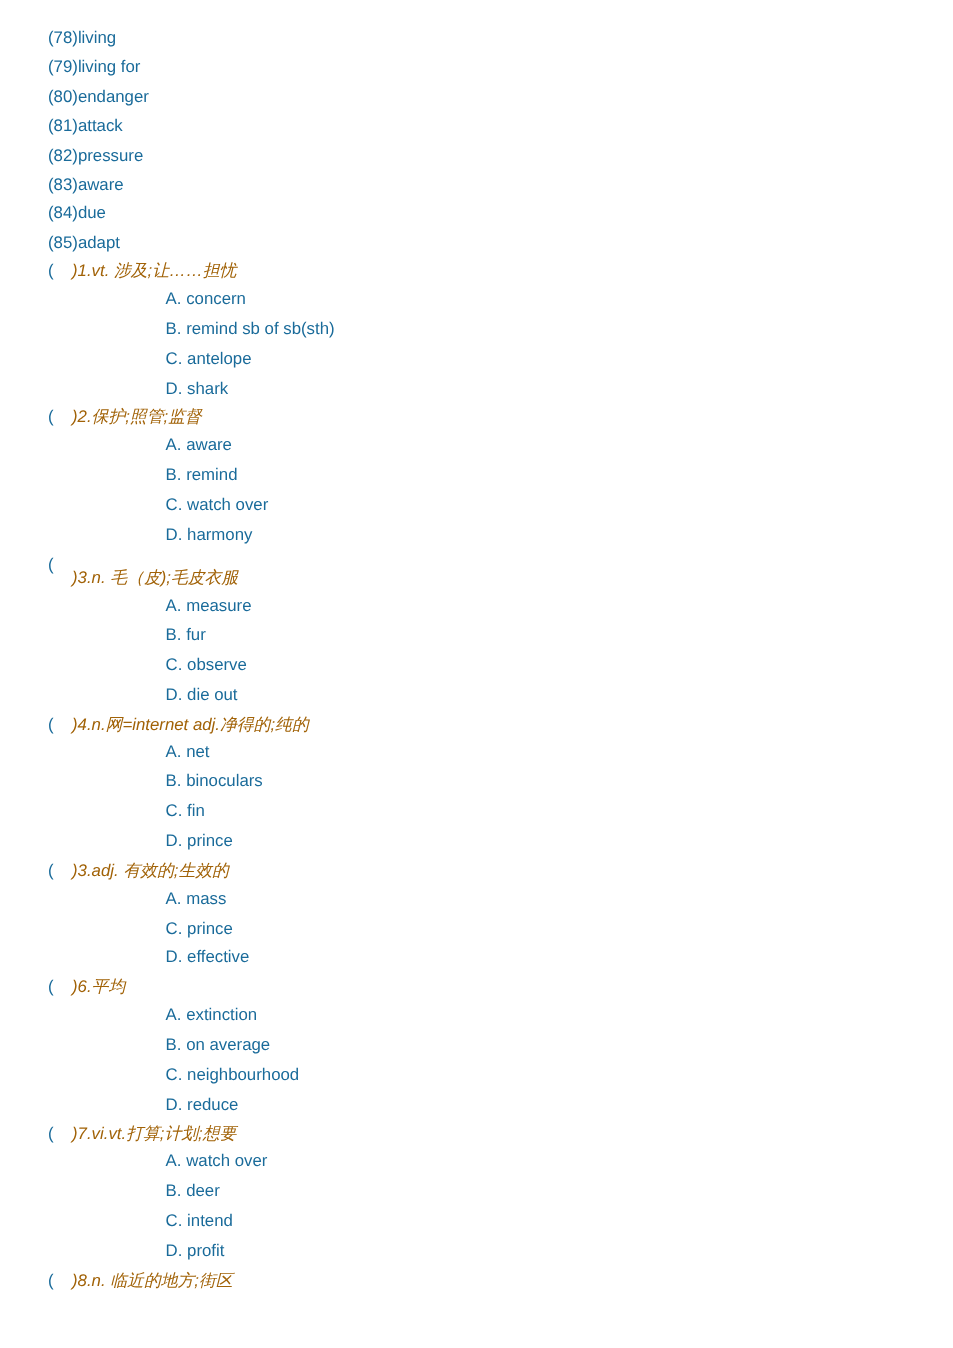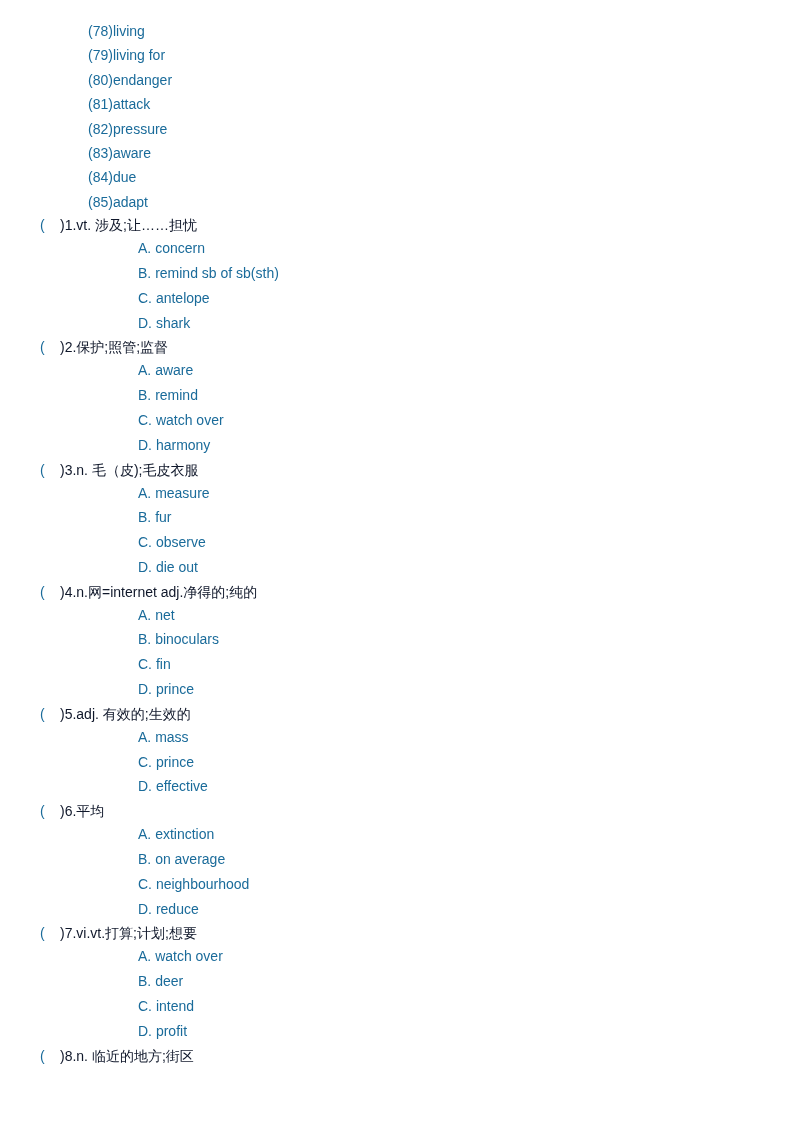--- a/index.html
+++ b/index.html
@@ -12,37 +12,37 @@
       font-family: Arial, sans-serif;
       font-size: 14px;
       color: #1a6b9a;
       padding: 20px 40px;
       width: 794px;
       min-height: 1123px;
     }
     .vocab-line {
       margin-bottom: 2px;
       line-height: 1.6;
-      margin-left: 48px;
     }
     .section {
       margin-bottom: 4px;
     }
     .question-header {
       display: flex;
       align-items: flex-start;
       margin-bottom: 2px;
     }
     .paren-left {
       min-width: 20px;
       color: #1a6b9a;
     }
     .paren-right {
       min-width: 80px;
-      color: #0f172a;
+      color: #a16207;
+      font-style: italic;
     }
     .options {
       margin-left: 98px;
     }
     .option {
       margin-bottom: 1px;
       line-height: 1.7;
     }
   </style>
 </head>
@@ -101,21 +101,21 @@
       <div class="option"><span>A.</span>&nbsp;<span>aware</span></div>
       <div class="option"><span>B.</span>&nbsp;<span>remind</span></div>
       <div class="option"><span>C.</span>&nbsp;<span>watch over</span></div>
       <div class="option"><span>D.</span>&nbsp;<span>harmony</span></div>
     </div>
   </div>
 
   <div class="section">
     <div class="question-header">
       <span class="paren-left">(</span>
-      <span class="paren-right" style="white-space:nowrap;">
+      <span class="paren-right" style="white-space:nowrap;margin-top:11px;">
         <span>)3.n.</span>&nbsp;<span>毛（皮);毛皮衣服</span>
       </span>
     </div>
     <div class="options">
       <div class="option"><span>A.</span>&nbsp;<span>measure</span></div>
       <div class="option"><span>B.</span>&nbsp;<span>fur</span></div>
       <div class="option"><span>C.</span>&nbsp;<span>observe</span></div>
       <div class="option"><span>D.</span>&nbsp;<span>die out</span></div>
     </div>
   </div>
@@ -130,21 +130,21 @@
       <div class="option"><span>B.</span>&nbsp;<span>binoculars</span></div>
       <div class="option"><span>C.</span>&nbsp;<span>fin</span></div>
       <div class="option"><span>D.</span>&nbsp;<span>prince</span></div>
     </div>
   </div>
 
   <div class="section">
     <div class="question-header">
       <span class="paren-left">(</span>
       <span class="paren-right" style="white-space:nowrap;">
-        <span>)5.adj.</span>&nbsp;<span>有效的;生效的</span>
+        <span>)3.adj.</span>&nbsp;<span>有效的;生效的</span>
       </span>
     </div>
     <div class="options">
       <div class="option"><span>A.</span>&nbsp;<span>mass</span></div>
       <div class="option"><span>C.</span>&nbsp;<span>prince</span></div>
       <div class="option"><span>D.</span>&nbsp;<span>effective</span></div>
     </div>
   </div>
 
   <div class="section">

